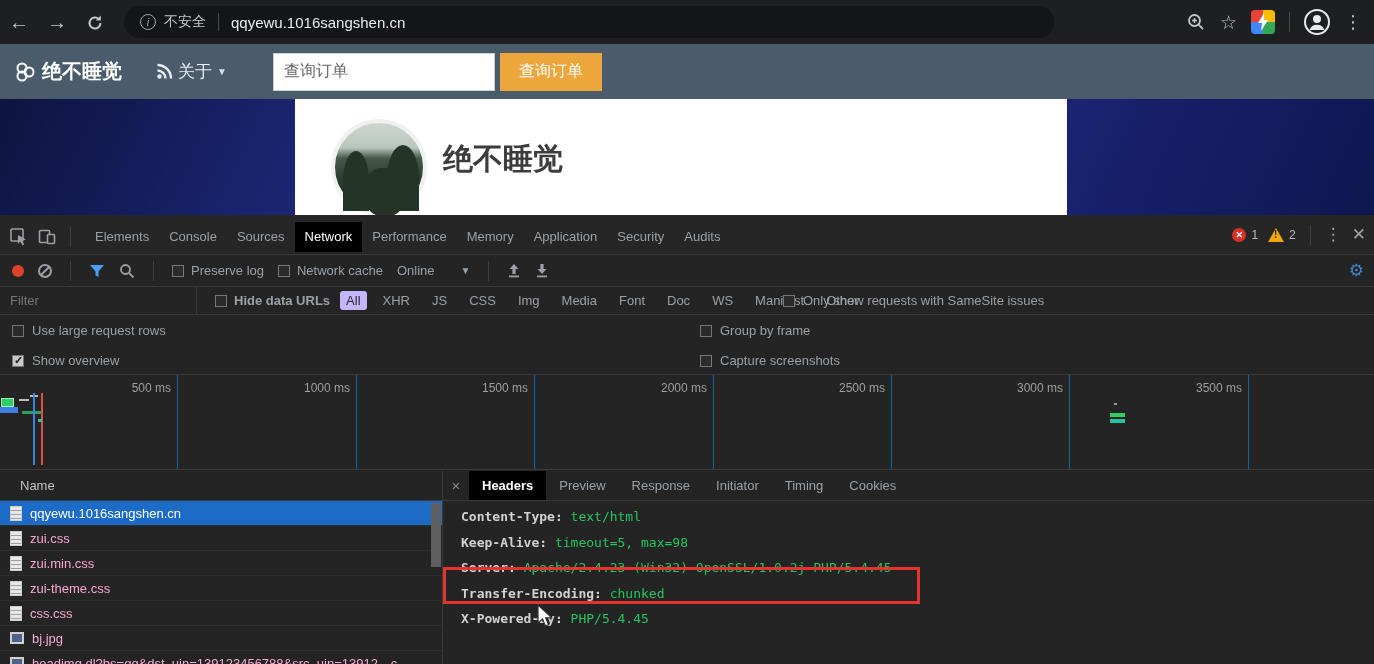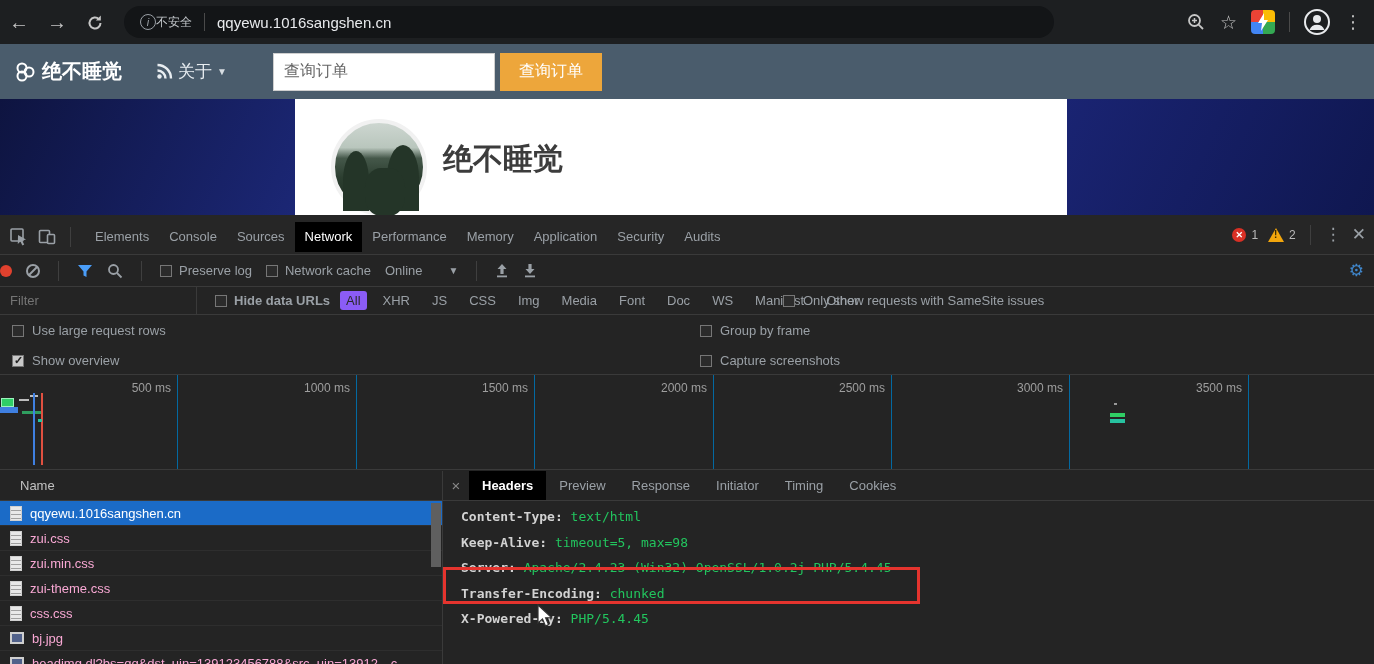--- a/index.html
+++ b/index.html
@@ -7,21 +7,21 @@
     font-family:"Liberation Sans", sans-serif; }
 
   
   .browser-bar { position:absolute; top:0; left:0; width:1374px; height:44px;
     background:#1d1f21; display:flex; align-items:center; }
   .nav-ico { color:#c6c6c6; font-size:20px; width:38px; text-align:center; cursor:pointer; }
   .url-pill { margin-left:10px; height:32px; flex:1; max-width:930px; background:#131517;
     border-radius:16px; display:flex; align-items:center; padding:0 16px; }
   .info-ico { width:16px; height:16px; border:1.5px solid #9aa0a6; border-radius:50%;
     color:#9aa0a6; font-size:11px; line-height:14px; text-align:center; font-style:italic; }
-  .sec-label { color:#c3c7cb; font-size:12px; margin-left:0; }
+  .sec-label { color:#c3c7cb; font-size:14px; margin-left:8px; }
   .pill-div { width:1px; height:18px; background:#4a4a4a; margin:0 12px; }
   .url-text { color:#e8eaed; font-size:15px; }
   .bar-right { margin-left:auto; display:flex; align-items:center; gap:14px; padding-right:12px; }
   .bar-sep { width:1px; height:20px; background:#4a4a4a; }
   .ext-ico { width:24px; height:24px; border-radius:4px; overflow:hidden; position:relative; }
   .ext-q { position:absolute; width:12px; height:12px; }
   .dots-v { color:#c6c6c6; font-size:18px; letter-spacing:0; cursor:pointer; }
 
   
   .site-navbar { position:absolute; top:44px; left:0; width:1374px; height:55px;
@@ -59,39 +59,39 @@
   .err-badge { width:14px; height:14px; border-radius:50%; background:#d93025; color:#fff;
     font-size:9px; line-height:14px; text-align:center; font-weight:bold; }
   .badge-num { color:#b9b9b9; font-size:12px; margin-left:-5px; }
   .warn-tri { width:0; height:0; border-left:8px solid transparent; border-right:8px solid transparent;
     border-bottom:14px solid #f2a60d; position:relative; }
   .warn-tri::after { content:"!"; position:absolute; left:-2px; top:1px; color:#3a2a00;
     font-size:10px; font-weight:bold; }
   .dt-close, .dt-menu { color:#9aa0a6; font-size:17px; cursor:pointer; }
 
   .dt-toolbar { position:relative; height:32px; border-bottom:1px solid #3a3a3a;
-    display:flex; align-items:center; gap:14px; }
+    display:flex; align-items:center; padding-left:12px; gap:14px; }
   .rec-dot { width:12px; height:12px; border-radius:50%; background:#e0412e; cursor:pointer; }
   .clear-ico { width:14px; height:14px; border:2px solid #9aa0a6; border-radius:50%; position:relative; cursor:pointer; }
   .clear-ico::after { content:""; position:absolute; left:-1px; top:4px; width:12px; height:2px;
     background:#9aa0a6; transform:rotate(-45deg); }
   .chk { width:12px; height:12px; border:1px solid #767676; background:#2b2b2b; display:inline-block;
     flex:none; cursor:pointer; }
   .chk.checked { background:#c9c9c9; position:relative; }
   .chk.checked::after { content:"✓"; position:absolute; left:1px; top:-2px; color:#222; font-size:11px; font-weight:bold;}
   .tb-item { display:flex; align-items:center; gap:7px; color:#9aa0a6; font-size:13px; }
   .gear-right { position:absolute; right:10px; color:#3f85c9; font-size:17px; cursor:pointer; }
 
   .dt-filterbar { position:relative; height:28px; border-bottom:1px solid #3a3a3a;
     display:flex; align-items:center; font-size:13px; }
   .filter-input { width:197px; height:27px; background:#242424; border:none;
     border-right:1px solid #3a3a3a; color:#8a8a8a; padding-left:10px; font-size:13px; outline:none;
     font-family:"Liberation Sans", sans-serif; }
   .fp { padding:2px 6px; margin-left:10px; color:#9aa0a6; cursor:pointer; border-radius:3px; }
-  .fp.active { background:#8b5cf6; color:#2a2a2a; }
+  .fp.active { background:#c4b5fd; color:#2a2a2a; }
   .samesite { position:absolute; left:783px; display:flex; align-items:center; gap:8px; }
 
   .dt-options { position:relative; height:60px; border-bottom:1px solid #3a3a3a; }
   .opt { position:absolute; display:flex; align-items:center; gap:8px; font-size:13px; color:#9aa0a6; }
 
   .dt-timeline { position:relative; height:95px; border-bottom:1px solid #3a3a3a; background:#242424; overflow:hidden; }
   .tl-seg { position:absolute; top:0; bottom:0; border-right:1px solid #0369a1; }
   .tl-label { position:absolute; top:6px; right:6px; color:#9e9e9e; font-size:12px; }
   .tlm { position:absolute; }
 

